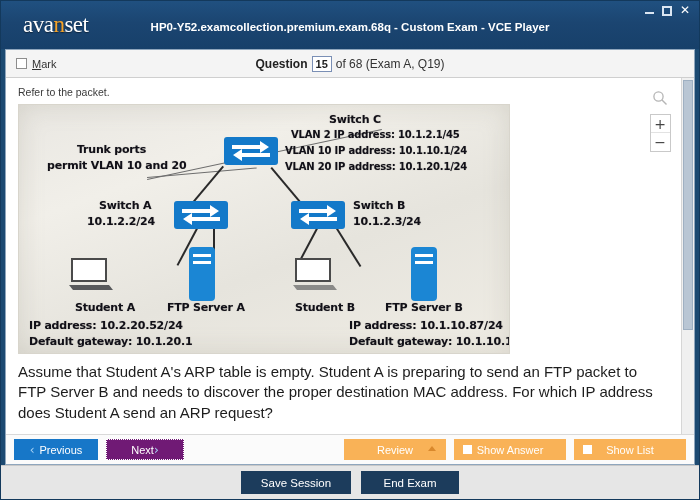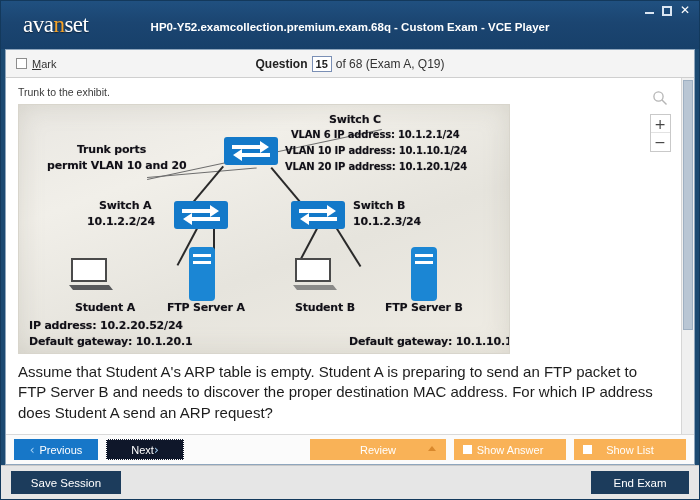--- a/index.html
+++ b/index.html
@@ -275,50 +275,50 @@
     border: none;
     cursor: pointer;
     display: flex; align-items: center; justify-content: center;
     color: #ffffff;
     font-family: "Liberation Sans", sans-serif;
   }
   .btn-prev {
     background: #1777c8; width: 84px; gap: 5px;
   }
   .btn-next {
-    background: #0f172a; width: 78px; 
+    background: #701a75; width: 78px; 
     border: 1px dotted #ffffff;
   }
   .chev { font-size: 12px; color: #a9d3f5; font-family: "DejaVu Sans", sans-serif; }
   .spacer { flex: 1 1 auto; }
   .btn-orange {
     background: #f9b257;
     color: #ffffff;
   }
-  .btn-review { width: 136px; position: relative; }
+  .btn-review { width: 102px; position: relative; }
   .btn-review .tri {
     position: absolute; right: 10px; top: 7px;
     width: 0; height: 0;
     border-left: 4px solid transparent;
     border-right: 4px solid transparent;
     border-bottom: 5px solid #d9882c;
   }
   .btn-sa, .btn-sl { width: 112px; position: relative; }
   .btn-sa .sq, .btn-sl .sq {
     position: absolute; left: 9px; top: 6px;
     width: 9px; height: 9px; background: #ffffff;
   }
 
   
   .footer {
     flex: 0 0 34px;
     background: #e6e6e6;
     display: flex;
     align-items: center;
-    justify-content: space-between;
+    justify-content: center;
     gap: 10px;
     padding: 0 10px;
     border-top: 1px solid #c8c8c8;
   }
   .btn-dark {
     background: #1c3c5c;
     color: #ffffff;
     font-size: 11.5px;
     height: 23px;
     width: 110px;
@@ -353,21 +353,21 @@
       <div class="qcounter">
         <span class="lbl">Question</span>
         <span class="qnum-box">15</span>
         <span class="rest">of 68 (Exam A, Q19)</span>
       </div>
     </div>
 
     <div class="content-wrap">
       <div class="content">
 
-        <div class="refer">Trunk to the exhibit.</div>
+        <div class="refer">Refer to the packet.</div>
 
         <div class="exhibit">
 
           <div class="line thin" style="left:128px; top:72px; width:110px; transform: rotate(-5deg);"></div>
           <div class="line thin" style="left:128px; top:74px; width:240px; transform: rotate(-12deg);"></div>
 
           <div class="line" style="left:205px; top:62px; width:62px; transform: rotate(130deg);"></div>
 
           <div class="line" style="left:253px; top:62px; width:62px; transform: rotate(50deg);"></div>
 
@@ -382,21 +382,21 @@
 
           <div class="switch" style="left:205px; top:32px;">
             <svg width="54" height="28" viewBox="0 0 54 28">
               <g fill="#ffffff">
                 <path d="M8 8 h28 l0 -4 l9 6 l-9 6 l0 -4 h-28 z"></path>
                 <path d="M46 20 h-28 l0 4 l-9 -6 l9 -6 l0 4 h28 z"></path>
               </g>
             </svg>
           </div>
           <div class="txt" style="left:310px; top:8px; font-size:11px;">Switch  C</div>
-          <div class="txt" style="left:272px; top:24px;">VLAN 6 IP address: 10.1.2.1/24</div>
+          <div class="txt" style="left:272px; top:24px;">VLAN 2 IP address: 10.1.2.1/45</div>
           <div class="txt" style="left:266px; top:40px;">VLAN 10 IP address: 10.1.10.1/24</div>
           <div class="txt" style="left:266px; top:56px;">VLAN 20 IP address: 10.1.20.1/24</div>
 
           <div class="switch" style="left:155px; top:96px;">
             <svg width="54" height="28" viewBox="0 0 54 28">
               <g fill="#ffffff">
                 <path d="M8 8 h28 l0 -4 l9 6 l-9 6 l0 -4 h-28 z"></path>
                 <path d="M46 20 h-28 l0 4 l-9 -6 l9 -6 l0 4 h28 z"></path>
               </g>
             </svg>
@@ -437,20 +437,21 @@
               <path d="M2 28 L42 28 L46 33 L6 33 Z" fill="#8a8a88"></path>
             </svg>
           </div>
 
           <div class="server" style="left:392px; top:142px;">
             <div class="band" style="top:7px;"></div>
             <div class="band" style="top:14px;"></div>
           </div>
           <div class="txt" style="left:276px; top:196px; font-size:11px;">Student B</div>
           <div class="txt" style="left:366px; top:196px; font-size:11px;">FTP Server B</div>
+          <div class="txt" style="left:330px; top:214px; font-size:11px;">IP address: 10.1.10.87/24</div>
           <div class="txt" style="left:330px; top:230px; font-size:11px;">Default gateway: 10.1.10.1</div>
         </div>
 
         <div class="qtext">Assume that Student A's ARP table is empty. Student A is preparing to send an FTP packet to FTP Server B and needs to discover the proper destination MAC address. For which IP address does Student A send an ARP request?</div>
 
         <div class="options">
           <div class="option">
             <span class="radio"></span>
             <span class="opt-letter">A.</span>
             <span>10.1.10.1</span>

